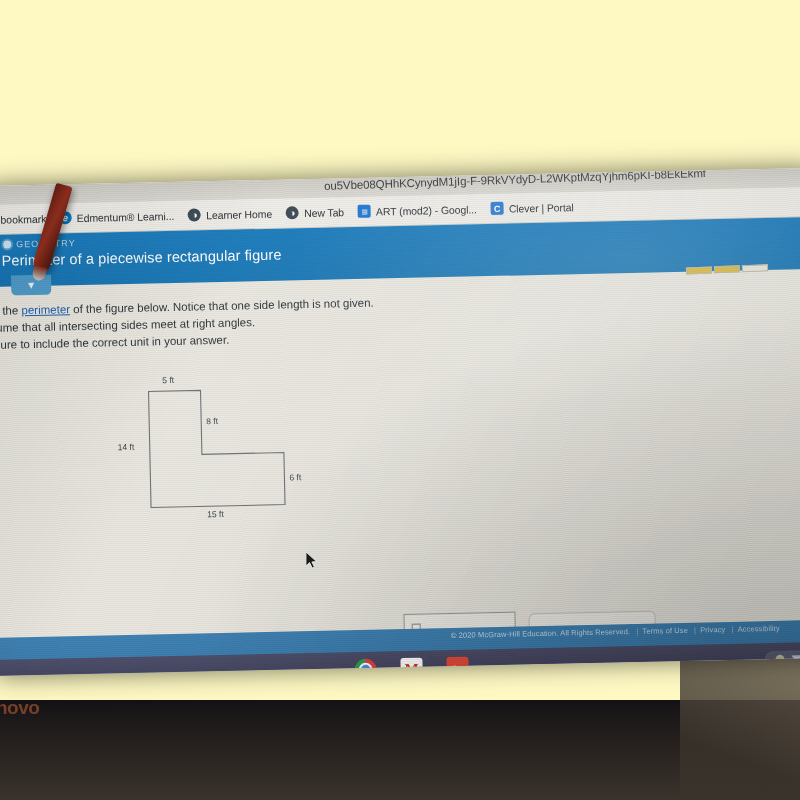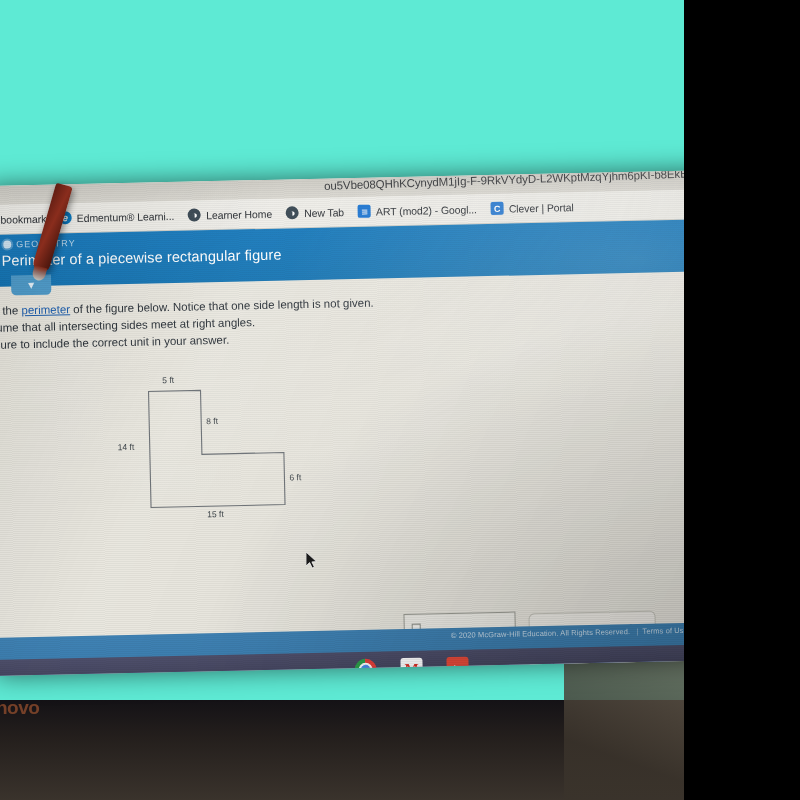--- a/index.html
+++ b/index.html
@@ -7,23 +7,23 @@
   html, body {
     width: 800px;
     height: 800px;
     overflow: hidden;
     background: #000;
     font-family: "Liberation Sans", sans-serif;
   }
 
   #stage {
     position: relative;
-    width: 684px;
+    width: 800px;
     height: 800px;
-    background: #5eead4;
+    background: #fef9c3;
     overflow: hidden;
   }
 
   
   .desk-bottom {
     position: absolute;
     left: 0; top: 700px;
     width: 800px; height: 100px;
     background: linear-gradient(180deg,#141216 0%,#231e1c 35%,#3a332c 100%);
   }

